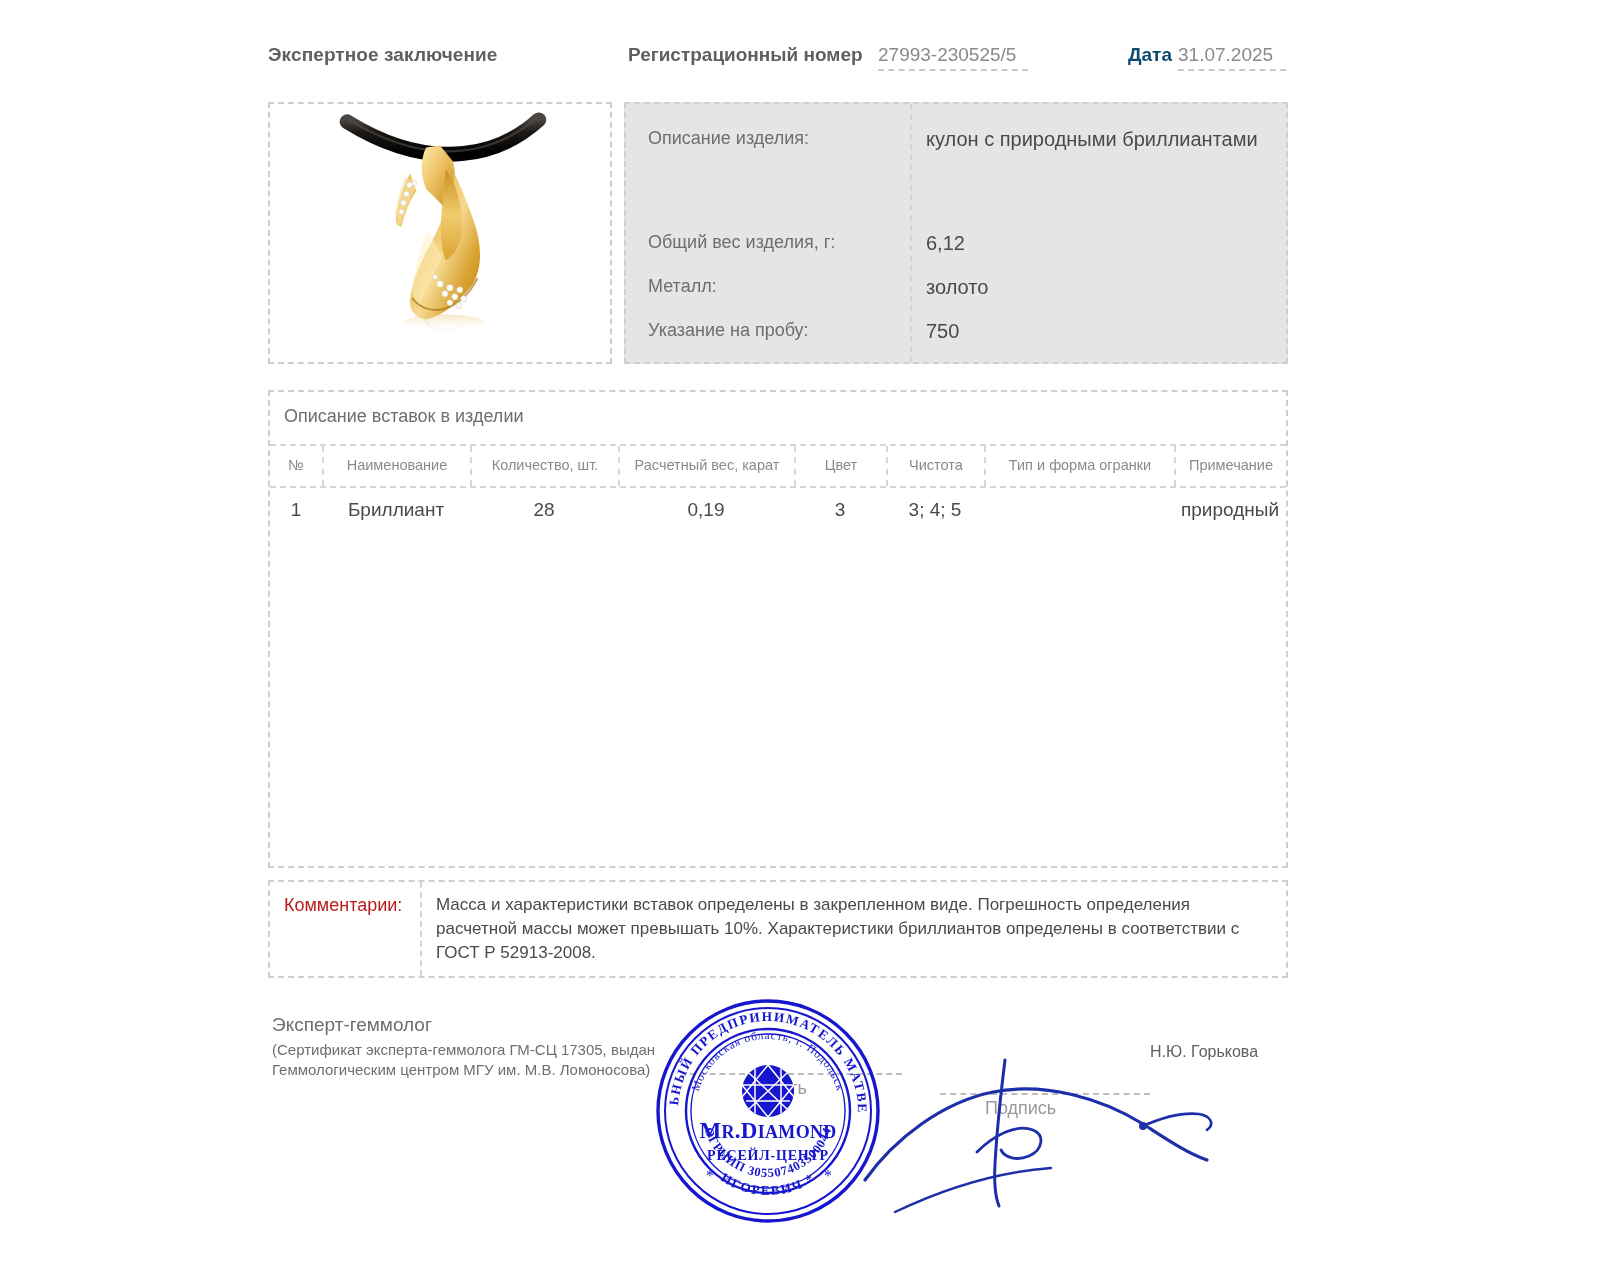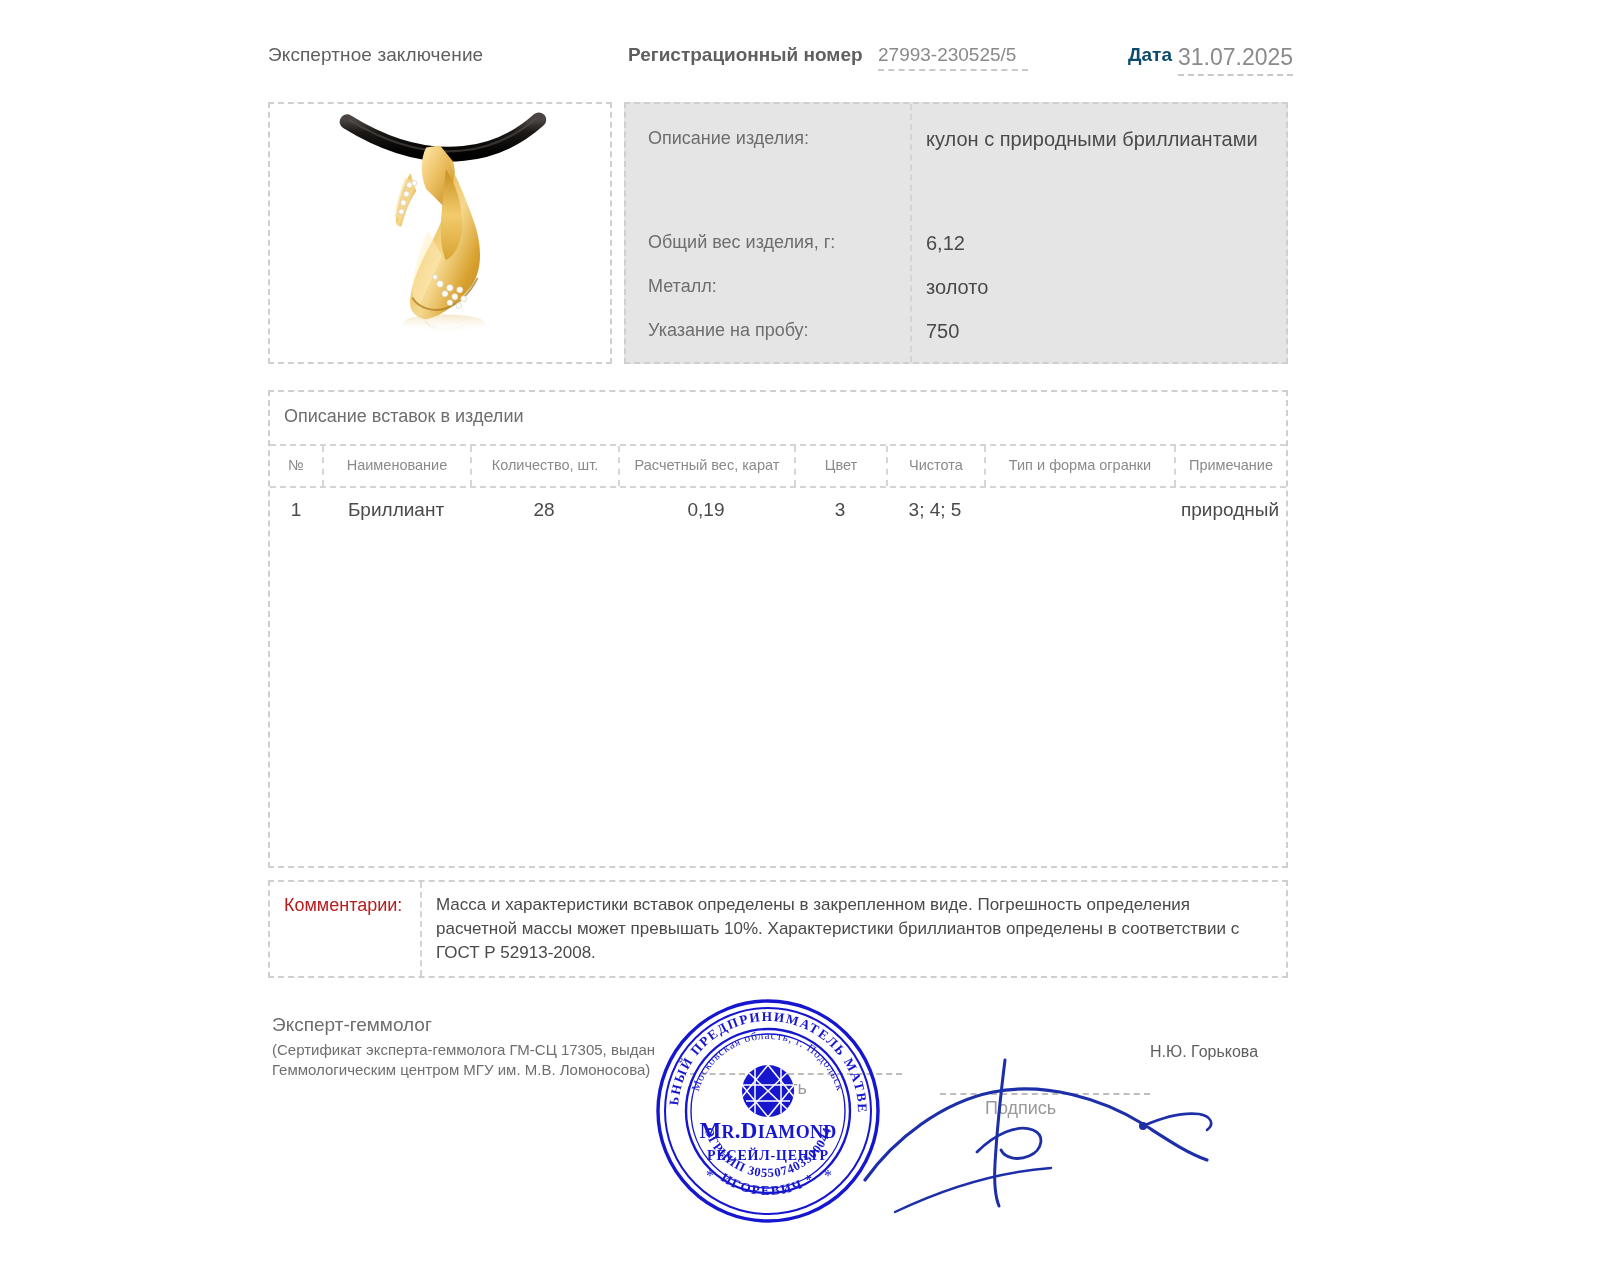--- a/index.html
+++ b/index.html
@@ -11,38 +11,38 @@
     overflow: hidden;
   }
   .page { position: relative; width: 1600px; height: 1280px; background:#fff; }
 
   
   .header {
     position: absolute; left: 268px; top: 40px; width: 1020px; height: 34px;
   }
   .hdr-title {
     position: absolute; left: 0; top: 4px;
-    font-size: 19px; font-weight: normal; color: #5f5f5f; letter-spacing: .1px;
+    font-size: 19px; font-weight: bold; color: #5f5f5f; letter-spacing: .1px;
   }
   .hdr-reg-label {
     position: absolute; left: 360px; top: 4px;
     font-size: 19px; font-weight: bold; color: #5f5f5f;
   }
   .hdr-reg-value {
     position: absolute; left: 610px; top: 4px; min-width: 150px;
     font-size: 19px; color: #8a8a8a; padding-bottom: 3px;
     border-bottom: 2px dashed #c9c9c9;
   }
   .hdr-date-label {
     position: absolute; left: 860px; top: 4px;
     font-size: 19px; font-weight: bold; color: #0c4a6e;
   }
   .hdr-date-value {
     position: absolute; left: 910px; top: 4px; min-width: 108px;
-    font-size: 23px; color: #8a8a8a; padding-bottom: 3px;
+    font-size: 19px; color: #8a8a8a; padding-bottom: 3px;
     border-bottom: 2px dashed #c9c9c9;
   }
 
   
   .photo-box {
     position: absolute; left: 268px; top: 102px; width: 344px; height: 262px;
     border: 2px dashed #cfcfcf; background: #fff; overflow: hidden;
   }
   .photo-stage { position: absolute; inset: 0; }
 

